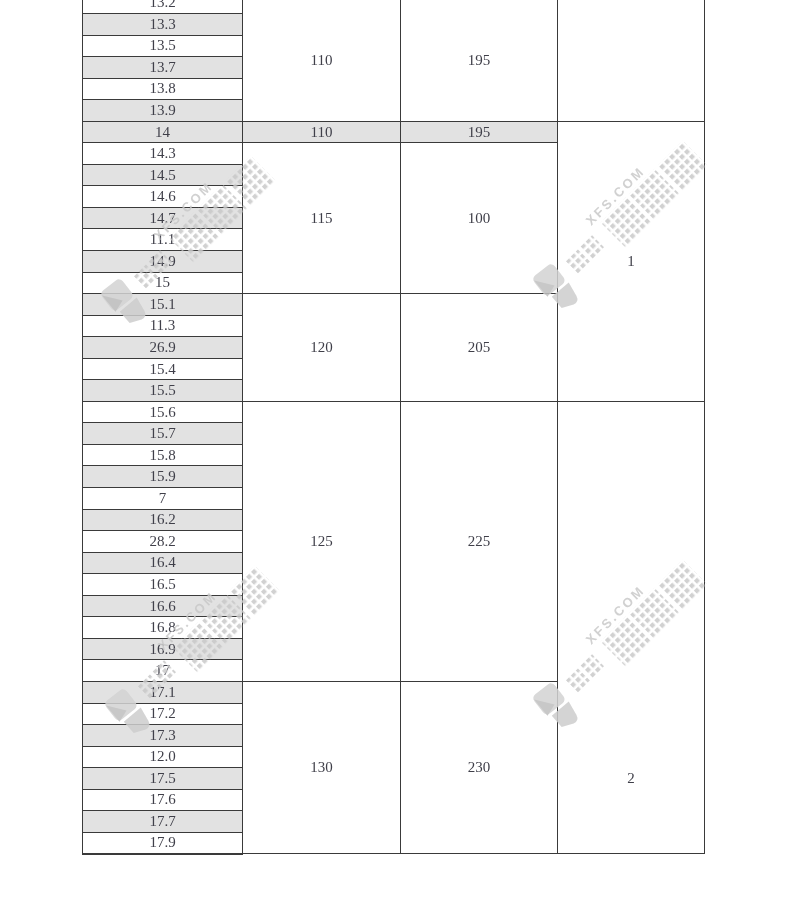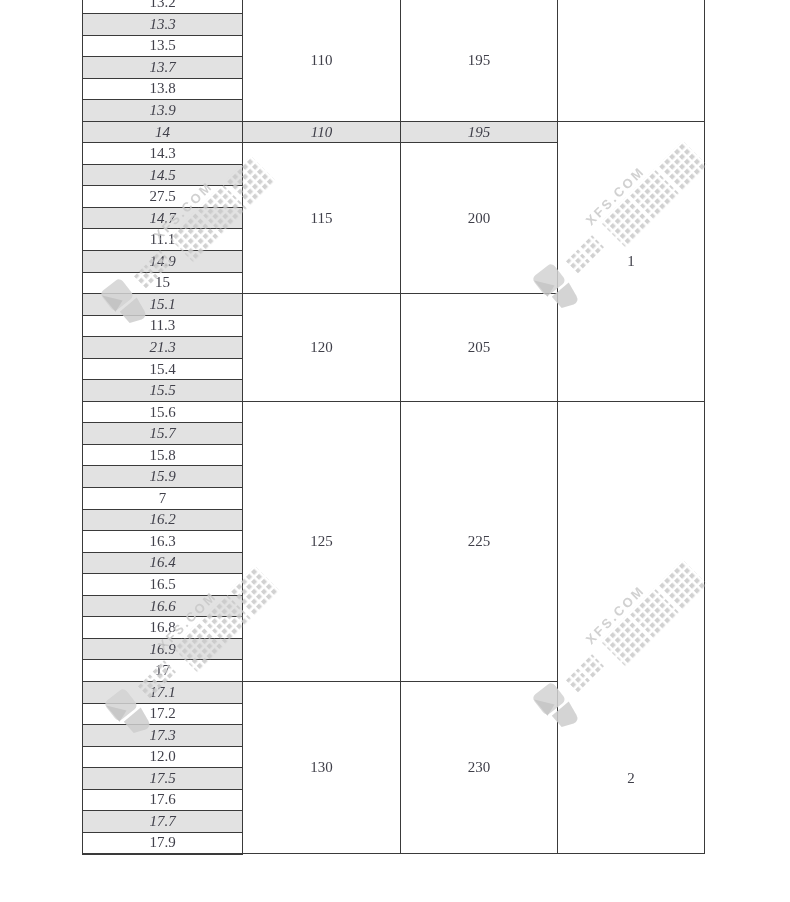--- a/index.html
+++ b/index.html
@@ -22,21 +22,21 @@
     text-align:center;
     vertical-align:middle;
     font-size:15px;
     color:#3f3f49;
     line-height:1;
     overflow:hidden;
   }
   table.spec tr{height:21.55px;}
   table.spec tr.partial{height:13.5px;margin-left:40px;}
   table.spec tr:last-child td{border-bottom-width:2px;text-align:center;}
-  td.shaded{background:#e2e2e2;font-style:italic;}
+  td.shaded{background:#e2e2e2;}
   .clip0{height:13px;overflow:hidden;}
   .clip0 span{display:block;margin-top:-8px;line-height:21px;}
   td.low{vertical-align:top;}
   td.low span{display:block;margin-top:302px;}
   
   .wm{
     position:absolute;
     width:240px;height:240px;
     pointer-events:none;
     opacity:.85;
@@ -106,27 +106,27 @@
         </tr>
       <tr>
         <td class="shaded">14</td>
         <td class="shaded">110</td>
         <td class="shaded">195</td>
         <td rowspan="13">1</td>
       </tr>
       <tr>
         <td>14.3</td>
         <td rowspan="7">115</td>
-        <td rowspan="7">200</td>
+        <td rowspan="7">100</td>
       </tr>
       <tr>
           <td class="shaded">14.5</td>
         </tr>
       <tr>
-          <td>27.5</td>
+          <td>14.6</td>
         </tr>
       <tr>
           <td class="shaded">14.7</td>
         </tr>
       <tr>
           <td>11.1</td>
         </tr>
       <tr>
           <td class="shaded">14.9</td>
         </tr>
@@ -135,21 +135,21 @@
         </tr>
       <tr>
         <td class="shaded">15.1</td>
         <td rowspan="5">120</td>
         <td rowspan="5">205</td>
       </tr>
       <tr>
           <td>11.3</td>
         </tr>
       <tr>
-          <td class="shaded">21.3</td>
+          <td class="shaded">26.9</td>
         </tr>
       <tr>
           <td>15.4</td>
         </tr>
       <tr>
           <td class="shaded">15.5</td>
         </tr>
       <tr>
         <td>15.6</td>
         <td rowspan="13">125</td>
@@ -167,21 +167,21 @@
       <tr>
           <td class="shaded">15.9</td>
         </tr>
       <tr>
           <td>7</td>
         </tr>
       <tr>
           <td class="shaded">16.2</td>
         </tr>
       <tr>
-          <td>16.3</td>
+          <td>28.2</td>
         </tr>
       <tr>
           <td class="shaded">16.4</td>
         </tr>
       <tr>
           <td>16.5</td>
         </tr>
       <tr>
           <td class="shaded">16.6</td>
         </tr>

